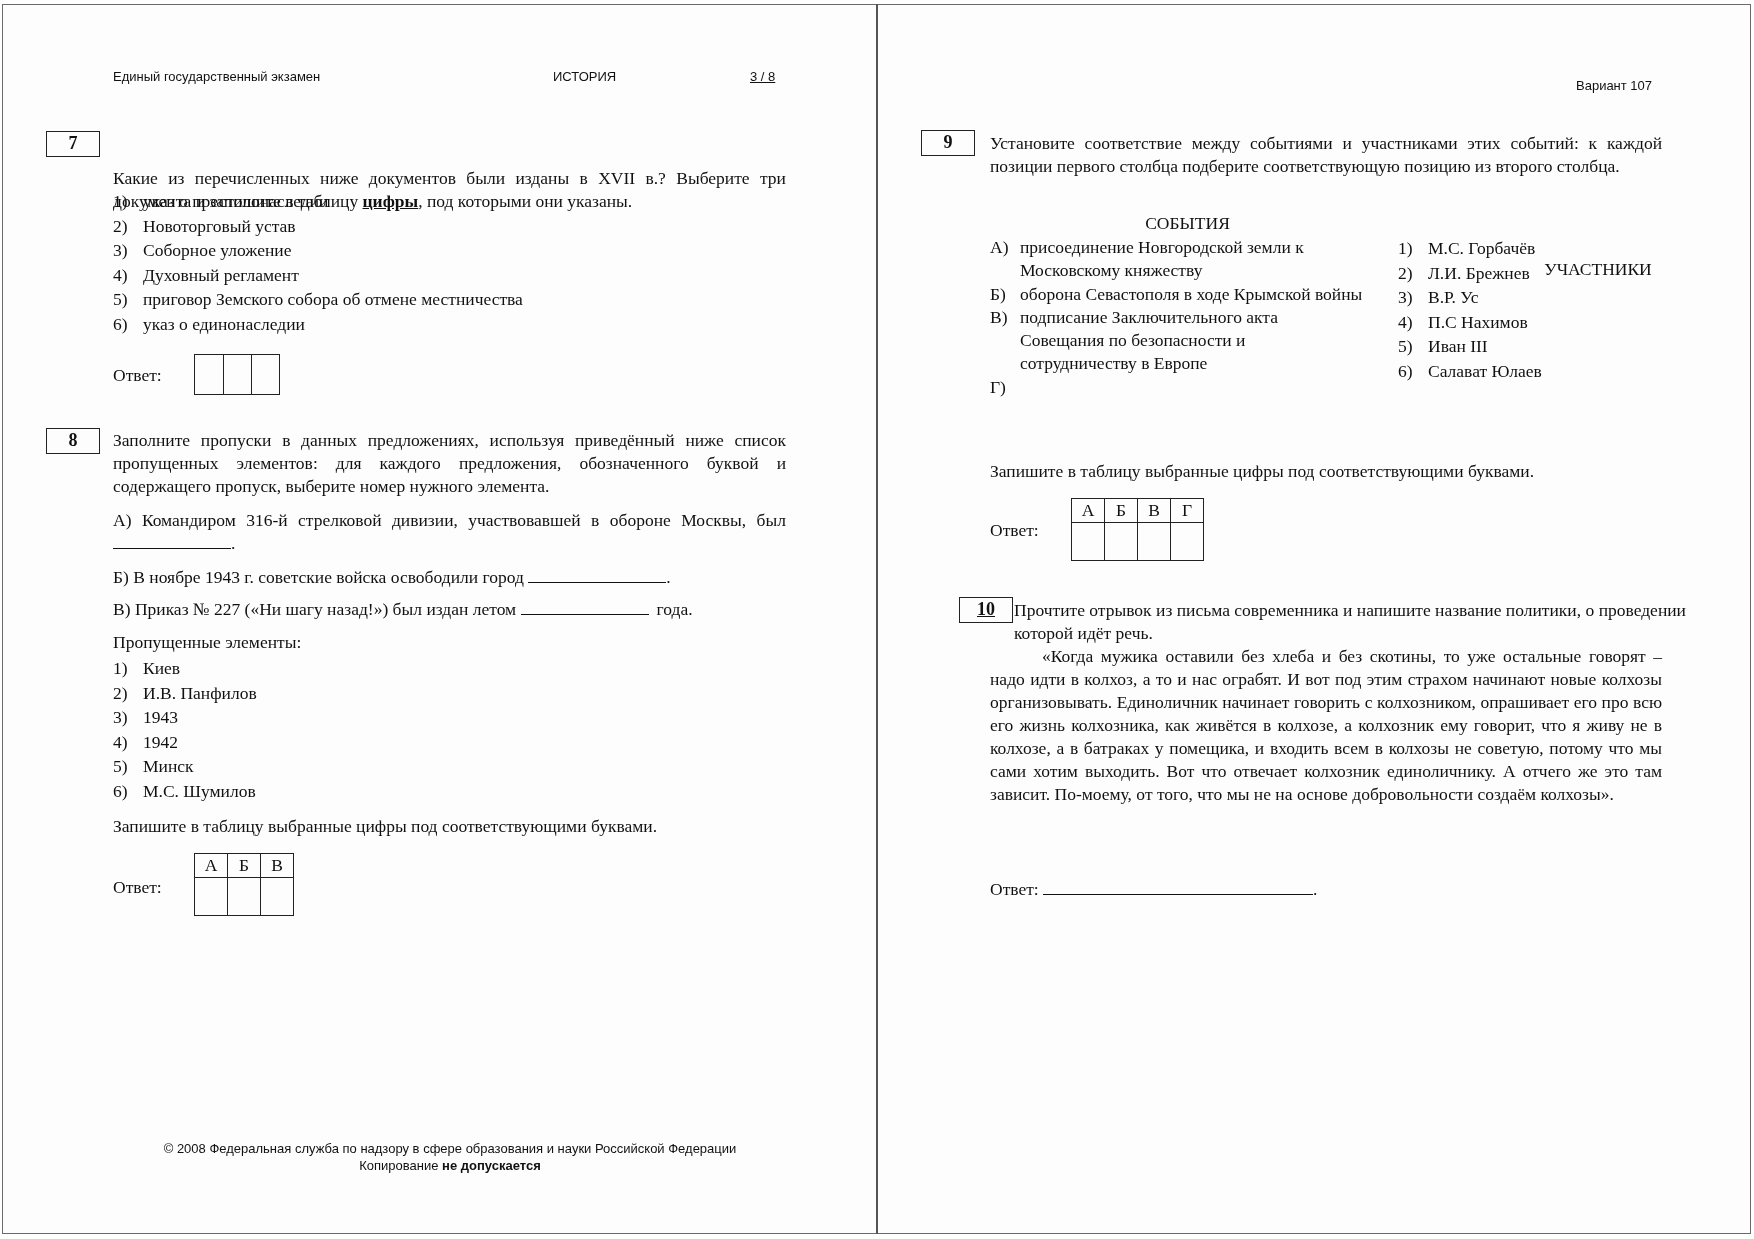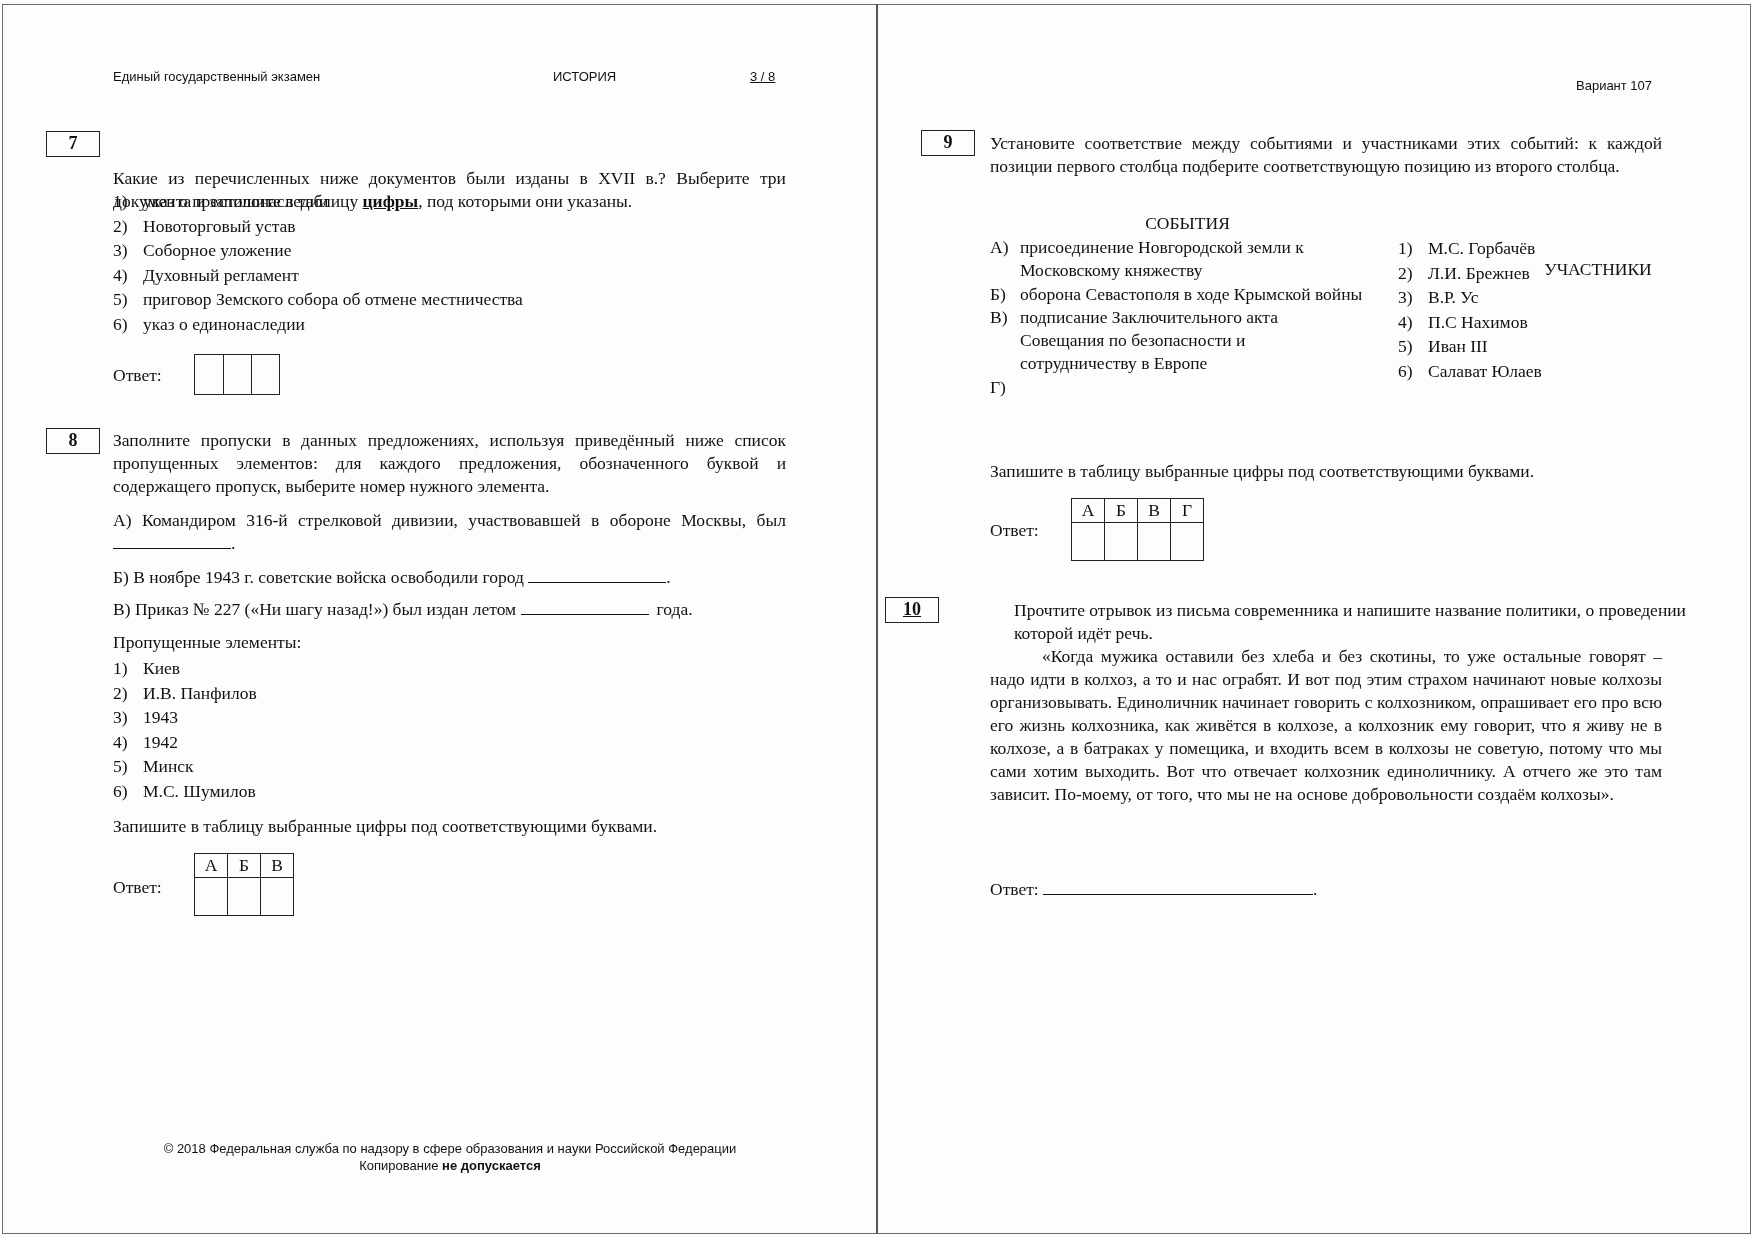--- a/index.html
+++ b/index.html
@@ -131,21 +131,21 @@
       <tr style="height:38px;">
         <td></td>
         <td></td>
         <td></td>
       </tr>
     </tbody>
       </table>
   </div>
 
   <div class="abs footer" style="left:110px; top:1140px; width:680px;">
-    <div>© 2018 Федеральная служба по надзору в сфере образования и науки Российской Федерации</div>
+    <div>© 2008 Федеральная служба по надзору в сфере образования и науки Российской Федерации</div>
     <div><span>Копирование </span><b>не допускается</b></div>
   </div>
 </div>
 
 <div>
   <div class="abs hdr" style="left:1576px; top:66px;margin-top:12px;">Вариант 107</div>
 
   <div>
     <div class="qnum" style="left:921px; top:130px;">9</div>
     <div class="abs text just" style="left:990px; top:132px; width:672px;">Установите соответствие между событиями и участниками этих событий: к каждой позиции первого столбца подберите соответствующую позицию из второго столбца.</div>
@@ -212,18 +212,18 @@
         <td></td>
         <td></td>
         <td></td>
         <td></td>
       </tr>
     </tbody>
       </table>
   </div>
 
   <div>
-    <div class="qnum" style="left:885px; top:597px;text-decoration:underline;">10</div>
+    <div class="qnum" style="left:959px; top:597px;text-decoration:underline;">10</div>
     <div class="abs text just" style="left:1014px; top:599px; width:672px;">Прочтите отрывок из письма современника и напишите название политики, о проведении которой идёт речь.</div>
     <div class="abs text just quote" style="left:990px; top:645px; width:672px;">«Когда мужика оставили без хлеба и без скотины, то уже остальные говорят – надо идти в колхоз, а то и нас ограбят. И вот под этим страхом начинают новые колхозы организовывать. Единоличник начинает говорить с колхозником, опрашивает его про всю его жизнь колхозника, как живётся в колхозе, а колхозник ему говорит, что я живу не в колхозе, а в батраках у помещика, и входить всем в колхозы не советую, потому что мы сами хотим выходить. Вот что отвечает колхозник единоличнику. А отчего же это там зависит. По-моему, от того, что мы не на основе добровольности создаём колхозы».</div>
     <div class="abs text" style="left:990px; top:878px;"><span>Ответ:</span> <span class="blank" style="width:270px;"></span><span>.</span></div>
   </div>
 </div>
 
 </body></html>

